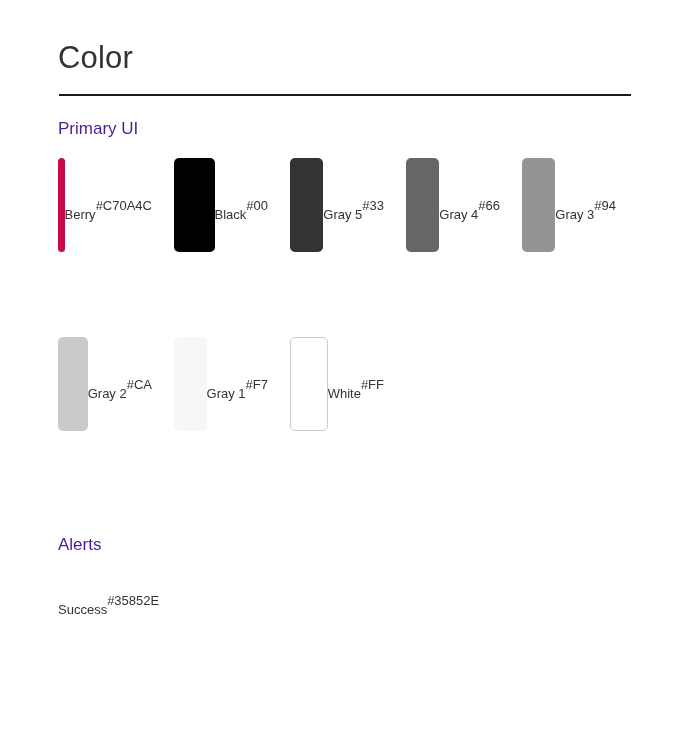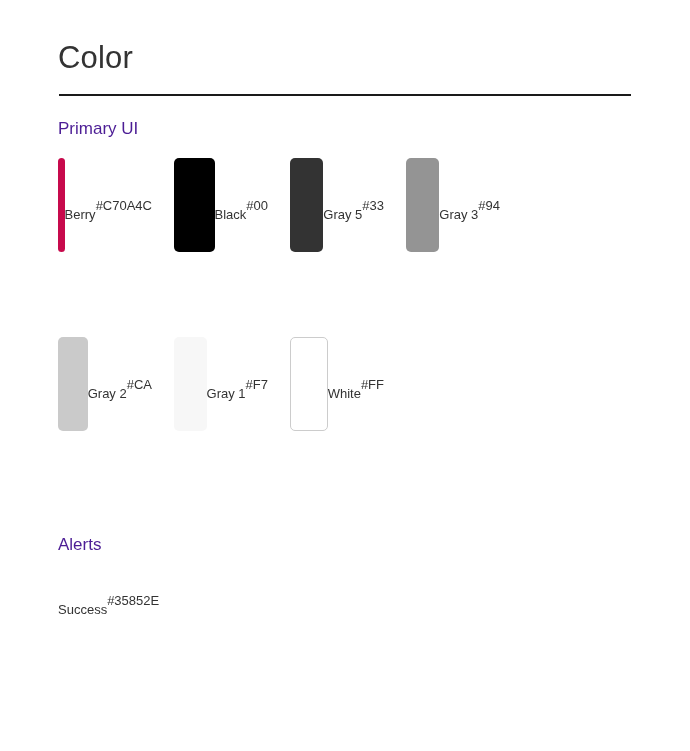--- a/index.html
+++ b/index.html
@@ -151,20 +151,25 @@
       <div class="swatch-chip" style="background: rgb(0, 0, 0);"></div>
       <div class="swatch-label">Black</div>
       <div class="swatch-hex">#00</div>
     </div>
     <div class="swatch-cell">
       <div class="swatch-chip" style="background: rgb(51, 51, 51);"></div>
       <div class="swatch-label">Gray 5</div>
       <div class="swatch-hex">#33</div>
     </div>
     <div class="swatch-cell">
+      <div class="swatch-chip" style="background: rgb(102, 102, 102);"></div>
+      <div class="swatch-label">Gray 4</div>
+      <div class="swatch-hex">#66</div>
+    </div>
+    <div class="swatch-cell">
       <div class="swatch-chip" style="background: rgb(148, 148, 148);"></div>
       <div class="swatch-label">Gray 3</div>
       <div class="swatch-hex">#94</div>
     </div>
   </div>
 
   <div class="swatch-grid primary-row-2">
     <div class="swatch-cell">
       <div class="swatch-chip" style="background: rgb(202, 202, 202);"></div>
       <div class="swatch-label">Gray 2</div>

